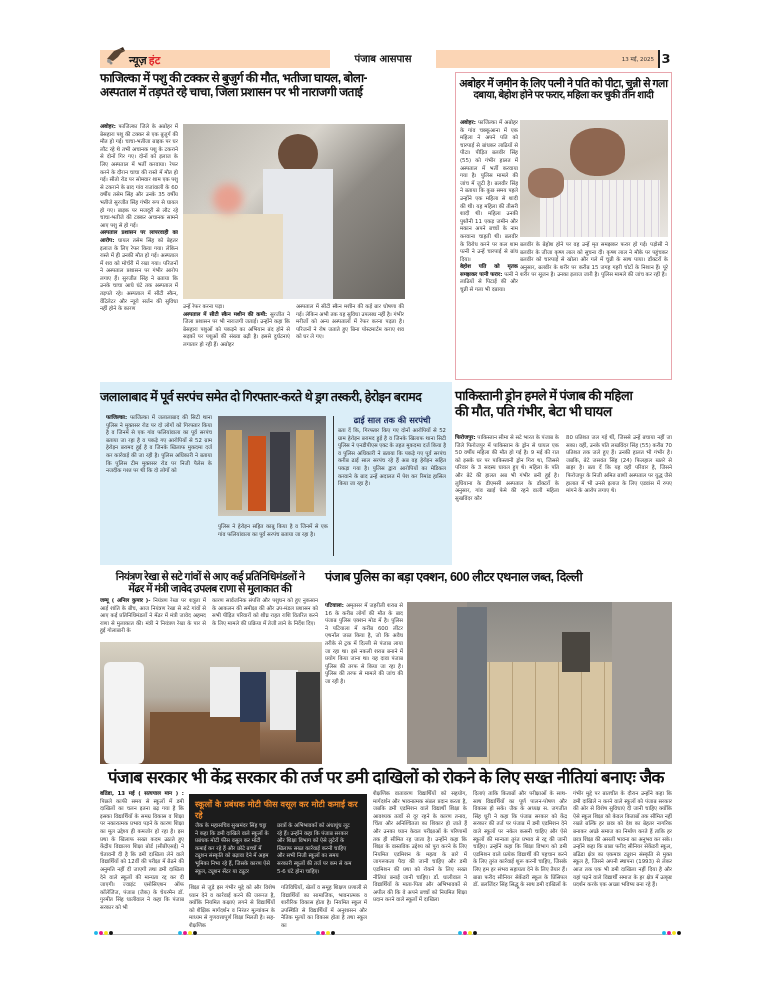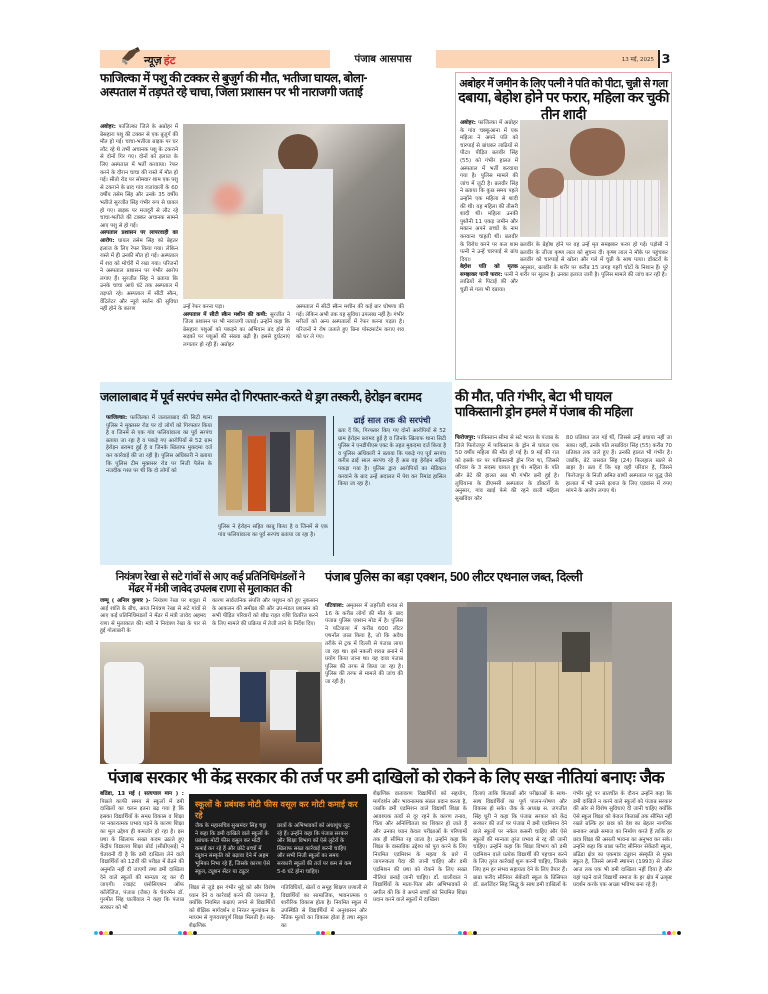--- a/index.html
+++ b/index.html
@@ -1,20 +1,20 @@
 <!DOCTYPE html>
 <html><head>
 <meta charset="utf-8">
 <style>
 *{box-sizing:border-box;margin:0;padding:0}
 html,body{width:768px;height:994px;background:#fff;overflow:hidden}
 body{font-family:"DejaVu Sans",sans-serif;color:#1a1a1a;position:relative}
 .page{position:absolute;left:100px;top:42px;width:572px;height:900px}
 .mast{position:absolute;left:0;top:8px;width:572px;height:18px;background:#fbd5b5;display:flex;align-items:center}
-.mast .logo{display:flex;align-items:center;gap:2px;padding-left:20px;width:180px;height:18px}
+.mast .logo{display:flex;align-items:center;gap:2px;padding-left:5px;width:180px;height:18px}
 .mast .bird{width:22px;height:20px;position:relative;top:-4px}
 .mast .brand1{font-weight:bold;font-size:11px;color:#1a1a1a}
 .mast .brand2{font-weight:bold;font-size:11px;color:#e0262b}
 .mast .section{position:absolute;left:230px;top:0;height:18px;background:#fff;padding:0 4px;font-weight:bold;font-size:10px;line-height:18px;width:106px;text-align:center}
 .mast .date{position:absolute;right:18px;top:5px;font-size:5.5px;color:#333}
 .mast .pno{position:absolute;right:0;top:0;height:18px;width:14px;background:#fff;border-left:2px solid #222;font-weight:bold;font-size:13px;line-height:18px;text-align:center}
 .hl{font-family:"Liberation Sans Narrow","Liberation Sans",sans-serif;font-weight:bold;letter-spacing:-0.5px;color:#111;line-height:1.15}
 .body-text{font-size:5.4px;line-height:7.6px;color:#333;text-align:justify}
 .body-text b{color:#111}
 .col{position:absolute}
@@ -73,21 +73,21 @@
       <span>सुरजीत ने जिला प्रशासन पर भी नाराजगी जताई। उन्होंने कहा कि बेसहारा पशुओं को पकड़ने का अभियान बंद होने से सड़कों पर पशुओं की संख्या बढ़ी है। इससे दुर्घटनाएं लगातार हो रही हैं। अबोहर</span>
     </div>
     <div class="col body-text" style="left:196px;top:261px;width:108px;height:77px;overflow:hidden">
       <span>अस्पताल में सीटी स्कैन मशीन की कई बार घोषणा की गई। लेकिन अभी तक यह सुविधा उपलब्ध नहीं है। गंभीर मरीजों को अन्य अस्पतालों में रेफर करना पड़ता है। परिजनों ने रोष जताते हुए बिना पोस्टमार्टम कराए शव को घर ले गए।</span>
     </div>
   </div>
 
   <div class="box1">
     <div class="hl" style="position:absolute;left:0;top:4px;width:215px;font-size:10.8px;text-align:center">
       <div>अबोहर में जमीन के लिए पत्नी ने पति को पीटा, चुन्नी से गला</div>
-      <div style="font-size:14px">दबाया, बेहोश होने पर फरार, महिला कर चुकी तीन शादी</div>
+      <div style="font-size:10px">दबाया, बेहोश होने पर फरार, महिला कर चुकी तीन शादी</div>
     </div>
     <div class="col body-text" style="left:4px;top:46px;width:58px;height:258px;overflow:hidden">
       <b>अबोहर:</b>
       <span>फाजिल्का में अबोहर के गांव चक्कूआना में एक महिला ने अपने पति को चारपाई से बांधकर लाठियों से पीटा। पीड़ित बलवीर सिंह (55) को गंभीर हालत में अस्पताल में भर्ती करवाया गया है। पुलिस मामले की जांच में जुटी है। बलवीर सिंह ने बताया कि कुछ समय पहले उन्होंने एक महिला से शादी की थी। यह महिला की तीसरी शादी थी। महिला उनकी पुश्तैनी 11 एकड़ जमीन और मकान अपने बच्चों के नाम करवाना चाहती थी। बलवीर के विरोध करने पर कल शाम पत्नी ने उन्हें चारपाई से बांध दिया।</span><br>
       <b>बेहोश पति को मृतक समझकर पत्नी फरार:</b>
       <span>पत्नी ने लाठियों से पिटाई की और चुन्नी से गला भी दबाया।</span>
     </div>
     <div class="img" style="left:64px;top:47px;width:148px;height:117px;background:linear-gradient(160deg,#d9d5cf 0%,#cfc8bd 50%,#e9e6e2 100%)">
       <div style="position:absolute;left:50px;top:8px;width:55px;height:48px;border-radius:45%;background:#8e6650"></div>
       <div style="position:absolute;left:20px;top:60px;width:120px;height:57px;background:repeating-linear-gradient(90deg,#f2f0ee 0 6px,#d9d2de 6px 7px)"></div>
@@ -115,22 +115,22 @@
     </div>
     <div style="position:absolute;left:233px;top:34px;width:1px;height:140px;background:#333"></div>
     <div class="col" style="left:238px;top:32px;width:108px;height:145px;overflow:hidden">
       <div class="sub-hl" style="color:#1a2a5a;font-size:8.3px;text-align:center;margin-bottom:2px">ढाई साल तक की सरपंची</div>
       <div class="body-text">बता दें कि, गिरफ्तार किए गए दोनों आरोपियों से 52 ग्राम हेरोइन बरामद हुई है व जिनके खिलाफ थाना सिटी पुलिस ने एनडीपीएस एक्ट के तहत मुकदमा दर्ज किया है व पुलिस अधिकारी ने बताया कि पकड़े गए पूर्व सरपंच करीब ढाई साल सरपंच रहे हैं अब वह हेरोइन सहित पकड़ा गया है। पुलिस द्वारा आरोपियों का मेडिकल करवाने के बाद उन्हें अदालत में पेश कर रिमांड हासिल किया जा रहा है।</div>
     </div>
   </div>
 
   <div>
     <div class="hl col" style="left:355px;top:347px;width:217px;font-size:12.8px">
+      <div>पाकिस्तानी ड्रोन हमले में पंजाब की महिला</div>
       <div style="font-size:13.5px">की मौत, पति गंभीर, बेटा भी घायल</div>
-      <div>पाकिस्तानी ड्रोन हमले में पंजाब की महिला</div>
     </div>
     <div class="col body-text" style="left:355px;top:392px;width:104px;height:130px;overflow:hidden">
       <b>फिरोजपुर:</b>
       <span>पाकिस्तान सीमा से सटे भारत के पंजाब के जिले फिरोजपुर में पाकिस्तान के ड्रोन से घायल एक 50 वर्षीय महिला की मौत हो गई है। 9 मई की रात को इसके घर पर पाकिस्तानी ड्रोन गिरा था, जिससे परिवार के 3 सदस्य घायल हुए थे। महिला के पति और बेटे की हालत अब भी गंभीर बनी हुई है। लुधियाना के डीएमसी अस्पताल के डॉक्टरों के अनुसार, गांव खाई फेमे की रहने वाली महिला सुखविंदर कौर</span>
     </div>
     <div class="col body-text" style="left:466px;top:392px;width:106px;height:130px;overflow:hidden">
       <span>80 प्रतिशत जल गई थीं, जिससे उन्हें बचाया नहीं जा सका। वहीं, उनके पति लखविंदर सिंह (55) करीब 70 प्रतिशत तक जले हुए हैं। उनकी हालत भी गंभीर है। जबकि, बेटे जसवंत सिंह (24) फिलहाल खतरे से बाहर है। बता दें कि यह वही परिवार है, जिसने फिरोजपुर के निजी अमित बाणी अस्पताल पर युद्ध जैसे हालात में भी उनसे इलाज के लिए एडवांस में रुपए मांगने के आरोप लगाए थे।</span>
     </div>
   </div>
 
@@ -151,21 +151,21 @@
       <div style="position:absolute;left:50px;top:70px;width:110px;height:52px;background:#7a5436"></div>
       <div style="position:absolute;left:110px;top:25px;width:30px;height:50px;background:#eeeeee"></div>
       <div style="position:absolute;left:140px;top:30px;width:26px;height:50px;background:#2f3c57"></div>
       <div style="position:absolute;left:170px;top:28px;width:28px;height:60px;background:#ececec"></div>
       <div style="position:absolute;left:196px;top:30px;width:24px;height:70px;background:#3a3a3a"></div>
     </div>
   </div>
 
   <div>
     <div class="hl col" style="left:225px;top:528px;width:347px;font-size:12.5px">
-      <div>पंजाब पुलिस का बड़ा एक्शन, 500 लीटर एथनाल जब्त, दिल्ली</div>
+      <div>पंजाब पुलिस का बड़ा एक्शन, 600 लीटर एथनाल जब्त, दिल्ली</div>
     </div>
     <div class="col body-text" style="left:225px;top:560px;width:78px;height:160px;overflow:hidden">
       <b>पटियाला:</b>
       <span>अमृतसर में जहरीली शराब से 16 के करीब लोगों की मौत के बाद पंजाब पुलिस एक्शन मोड में है। पुलिस ने पटियाला में करीब 600 लीटर एथनॉल जब्त किया है, जो कि अवैध तरीके से ट्रक में दिल्ली से पंजाब लाया जा रहा था। इसे नकली शराब बनाने में प्रयोग किया जाना था। यह दावा पंजाब पुलिस की तरफ से किया जा रहा है। पुलिस की तरफ से मामले की जांच की जा रही है।</span>
     </div>
     <div class="img" style="left:307px;top:560px;width:265px;height:162px;background:linear-gradient(180deg,#8c8a86 0%,#a49f96 40%,#cdbb98 70%,#b59f78 100%)">
       <div style="position:absolute;left:0;top:0;width:60px;height:162px;background:#9a928a"></div>
       <div style="position:absolute;left:205px;top:0;width:60px;height:162px;background:#a39e98"></div>
       <div style="position:absolute;left:60px;top:60px;width:145px;height:102px;background:repeating-linear-gradient(90deg,#d7c5a2 0 22px,#b8a27c 22px 23px)"></div>
       <div style="position:absolute;left:50px;top:5px;width:30px;height:150px;background:#6f757c"></div>

